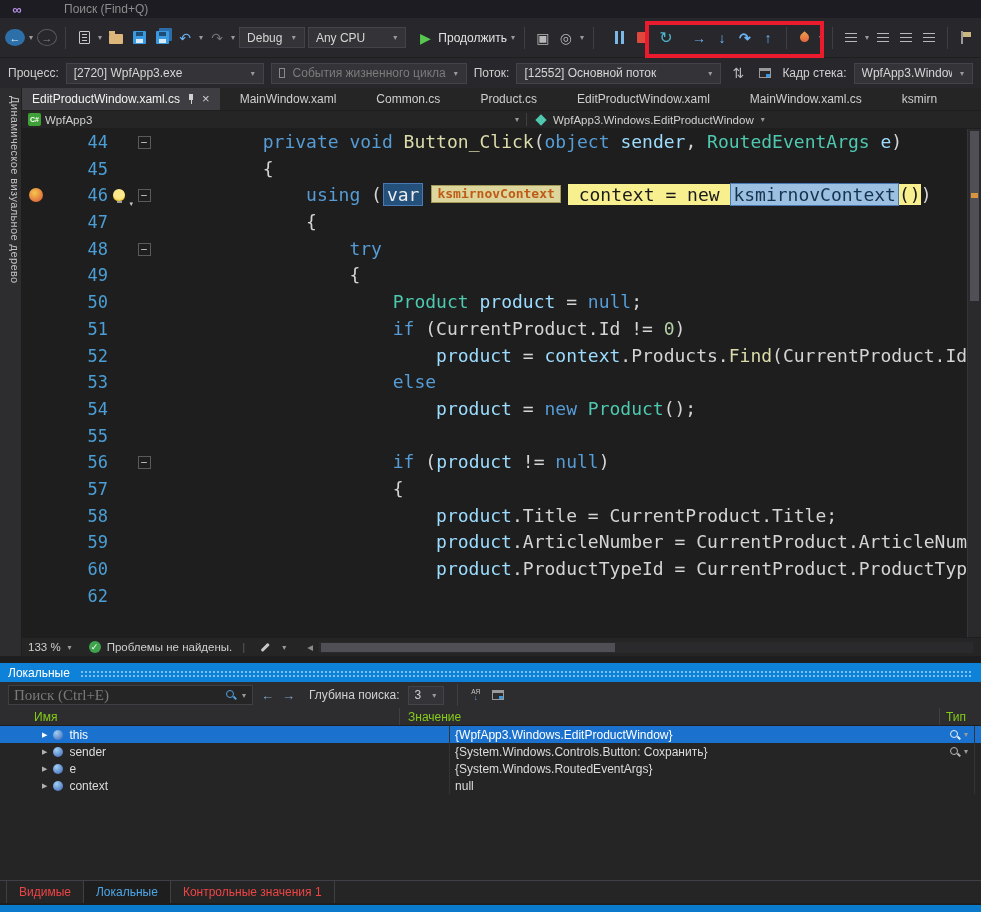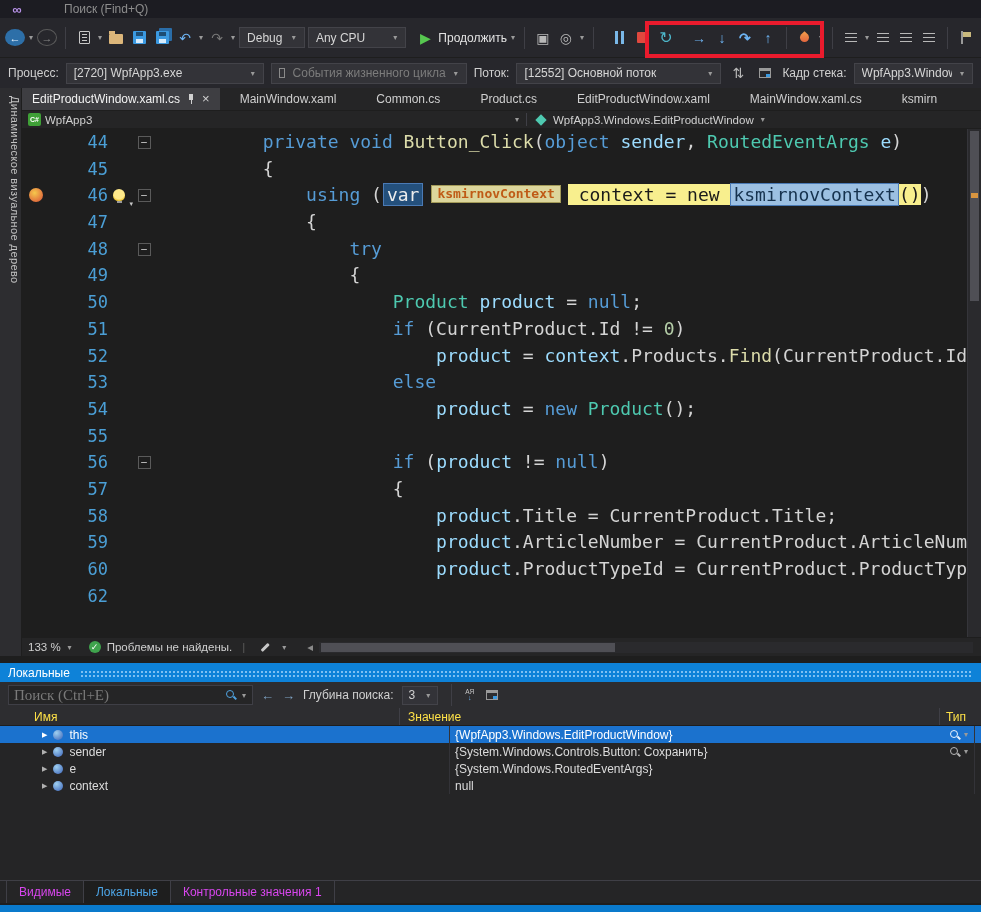--- a/index.html
+++ b/index.html
@@ -137,21 +137,21 @@
   .mag::before{content:'';position:absolute;left:1px;top:1px;width:6px;height:6px;
     border:1.5px solid currentColor;border-radius:50%}
   .mag::after{content:'';position:absolute;left:8px;top:8px;width:4px;height:1.5px;
     background:currentColor;transform:rotate(45deg)}
   .navarrow{color:#7fa3c4;font-size:13px}
   .mini-combo{background:#333338;border:1px solid #434349;height:19px;display:flex;align-items:center;
     padding:0 6px;gap:10px}
   .ic-sort{display:flex;flex-direction:column;align-items:center;font-size:6.5px;line-height:6px;color:#c8c8c8}
   .ic-sort b{color:#6db3f2;font-size:7px}
 
-  .gheader{height:18px;background:#2d2d30;display:flex;align-items:center;color:#fde047;
+  .gheader{height:18px;background:#2d2d30;display:flex;align-items:center;color:#84cc16;
     flex:none;border-bottom:1px solid #1e1e1e}
   .gh1{width:400px;padding-left:34px;border-right:1px solid #3f3f46;height:100%;display:flex;align-items:center}
   .gh2{width:540px;padding-left:8px;border-right:1px solid #3f3f46;height:100%;display:flex;align-items:center}
   .gh3{flex:1;padding-left:6px}
   .lrows{flex:none}
   .lrow{display:flex;height:17px;align-items:stretch;background:#252526;color:#dcdcdc}
   .lrow.sel{background:#1b72ce;color:#fff}
   .c1{width:462px;display:flex;align-items:center;padding-left:42px;gap:6px;border-right:1px solid #333338}
   .c2{width:540px;display:flex;align-items:center;padding:0 5px;border-right:1px solid #333338;gap:4px}
   .c3{flex:1;padding-left:6px;display:flex;align-items:center;overflow:hidden;white-space:nowrap}
@@ -161,21 +161,21 @@
   .vicon{width:10px;height:10px;border-radius:50%;flex:none;
     background:radial-gradient(circle at 35% 30%,#9fd0f0,#3a62b8)}
   .rowmag{display:flex;align-items:center;gap:2px;color:#b8b8b8}
   .rowmag .mag{color:currentColor}
   .lrow.sel .rowmag{color:#eaf4ff}
   .lfiller{flex:1;background:#252526}
 
   
   .ptabs{height:23px;background:#252526;border-top:1px solid #3f3f46;display:flex;align-items:stretch;
     padding-left:6px;flex:none}
-  .ptab{display:flex;align-items:center;padding:0 12px;color:#d946ef;border-right:1px solid #3f3f46}
+  .ptab{display:flex;align-items:center;padding:0 12px;color:#ef4444;border-right:1px solid #3f3f46}
   .ptab:first-child{border-left:1px solid #3f3f46}
   .ptab.active{background:#1e1e1e;color:#4da6e8}
   .botgap{height:2px;background:#1e1e1e;flex:none}
   .bluebar{height:7px;background:#0a7acc;flex:none}
 
   
   .annotation{position:absolute;left:645px;top:21px;width:179px;height:37px;
     border:4px solid #ea1b2d;z-index:50;pointer-events:none}
 </style>
 </head>
@@ -381,21 +381,21 @@
     <div class="grip"></div>
   </div>
   <div class="ltoolbar">
     <div class="searchbox">
       <input type="text" placeholder="Поиск (Ctrl+E)" style="">
       <span class="mag"></span>
       <span class="caret">▾</span>
     </div>
     <span class="navarrow">←</span>
     <span class="navarrow">→</span>
-    <span class="lbl" style="">Глубина поиска:</span>
+    <span class="lbl" style="margin-left:6px">Глубина поиска:</span>
     <div class="mini-combo">
       <span>3</span>
       <span class="caret">▾</span>
     </div>
     <span class="vsep"></span>
     <span class="ic-sort">
       <span>АЯ</span>
       <b>↓</b>
     </span>
     <span class="tbi">

